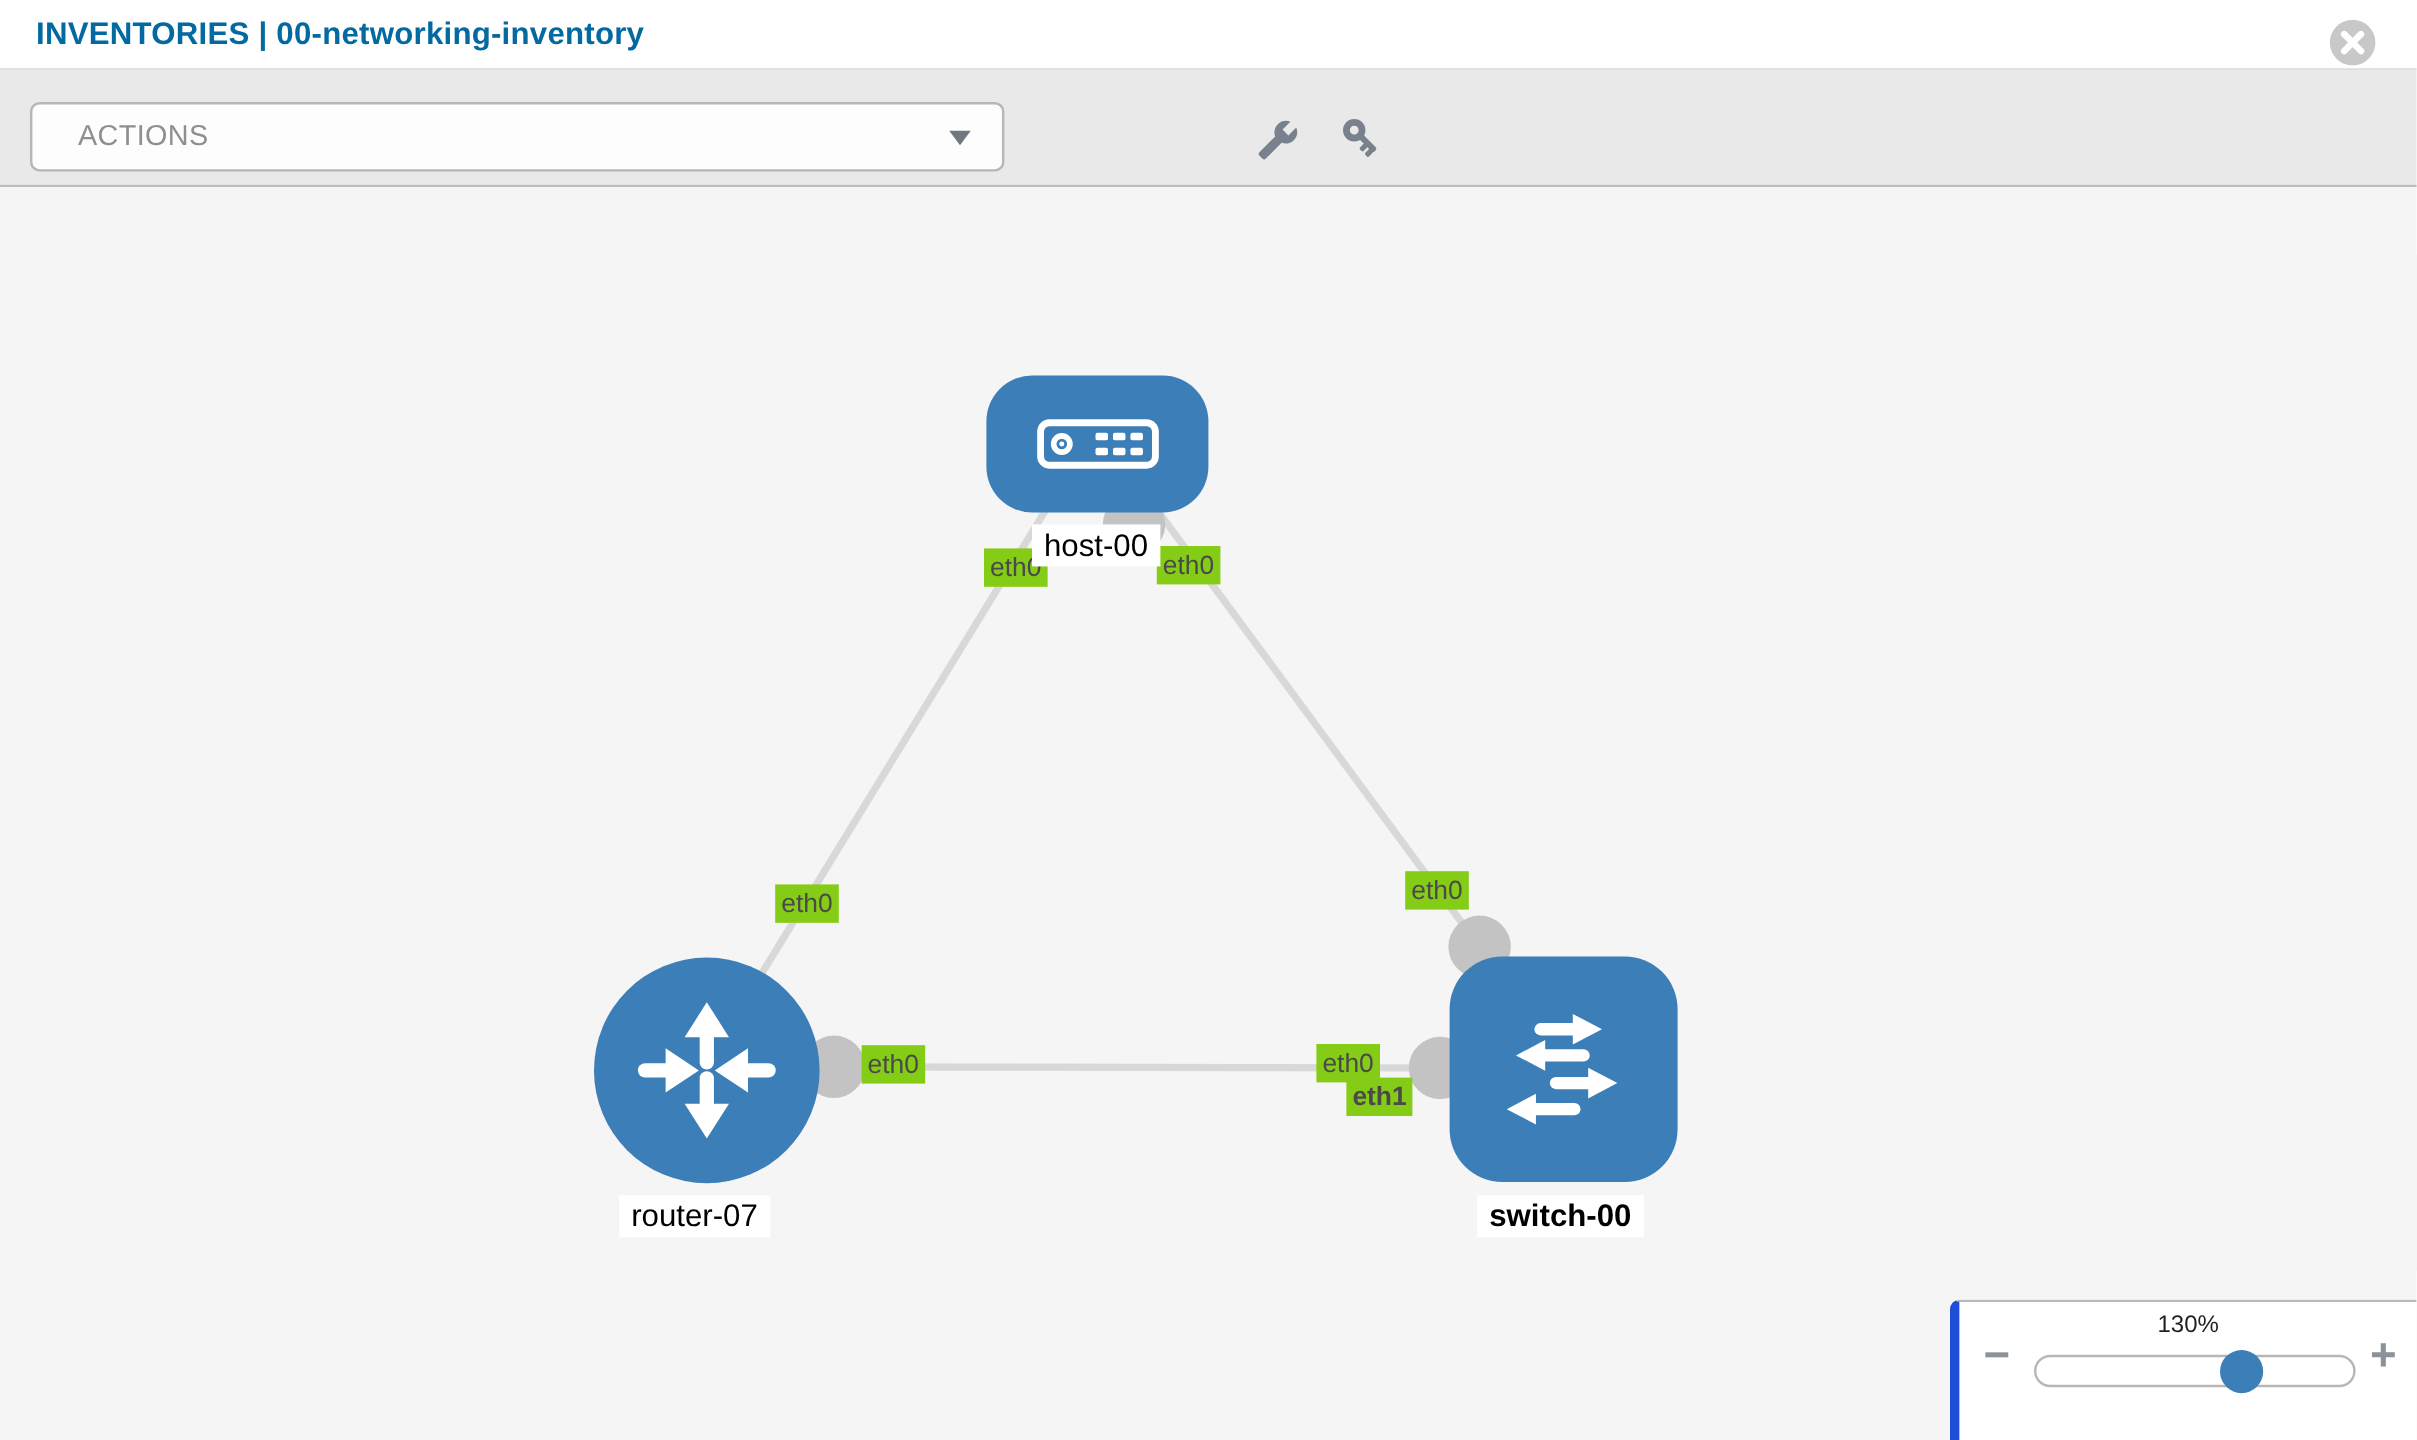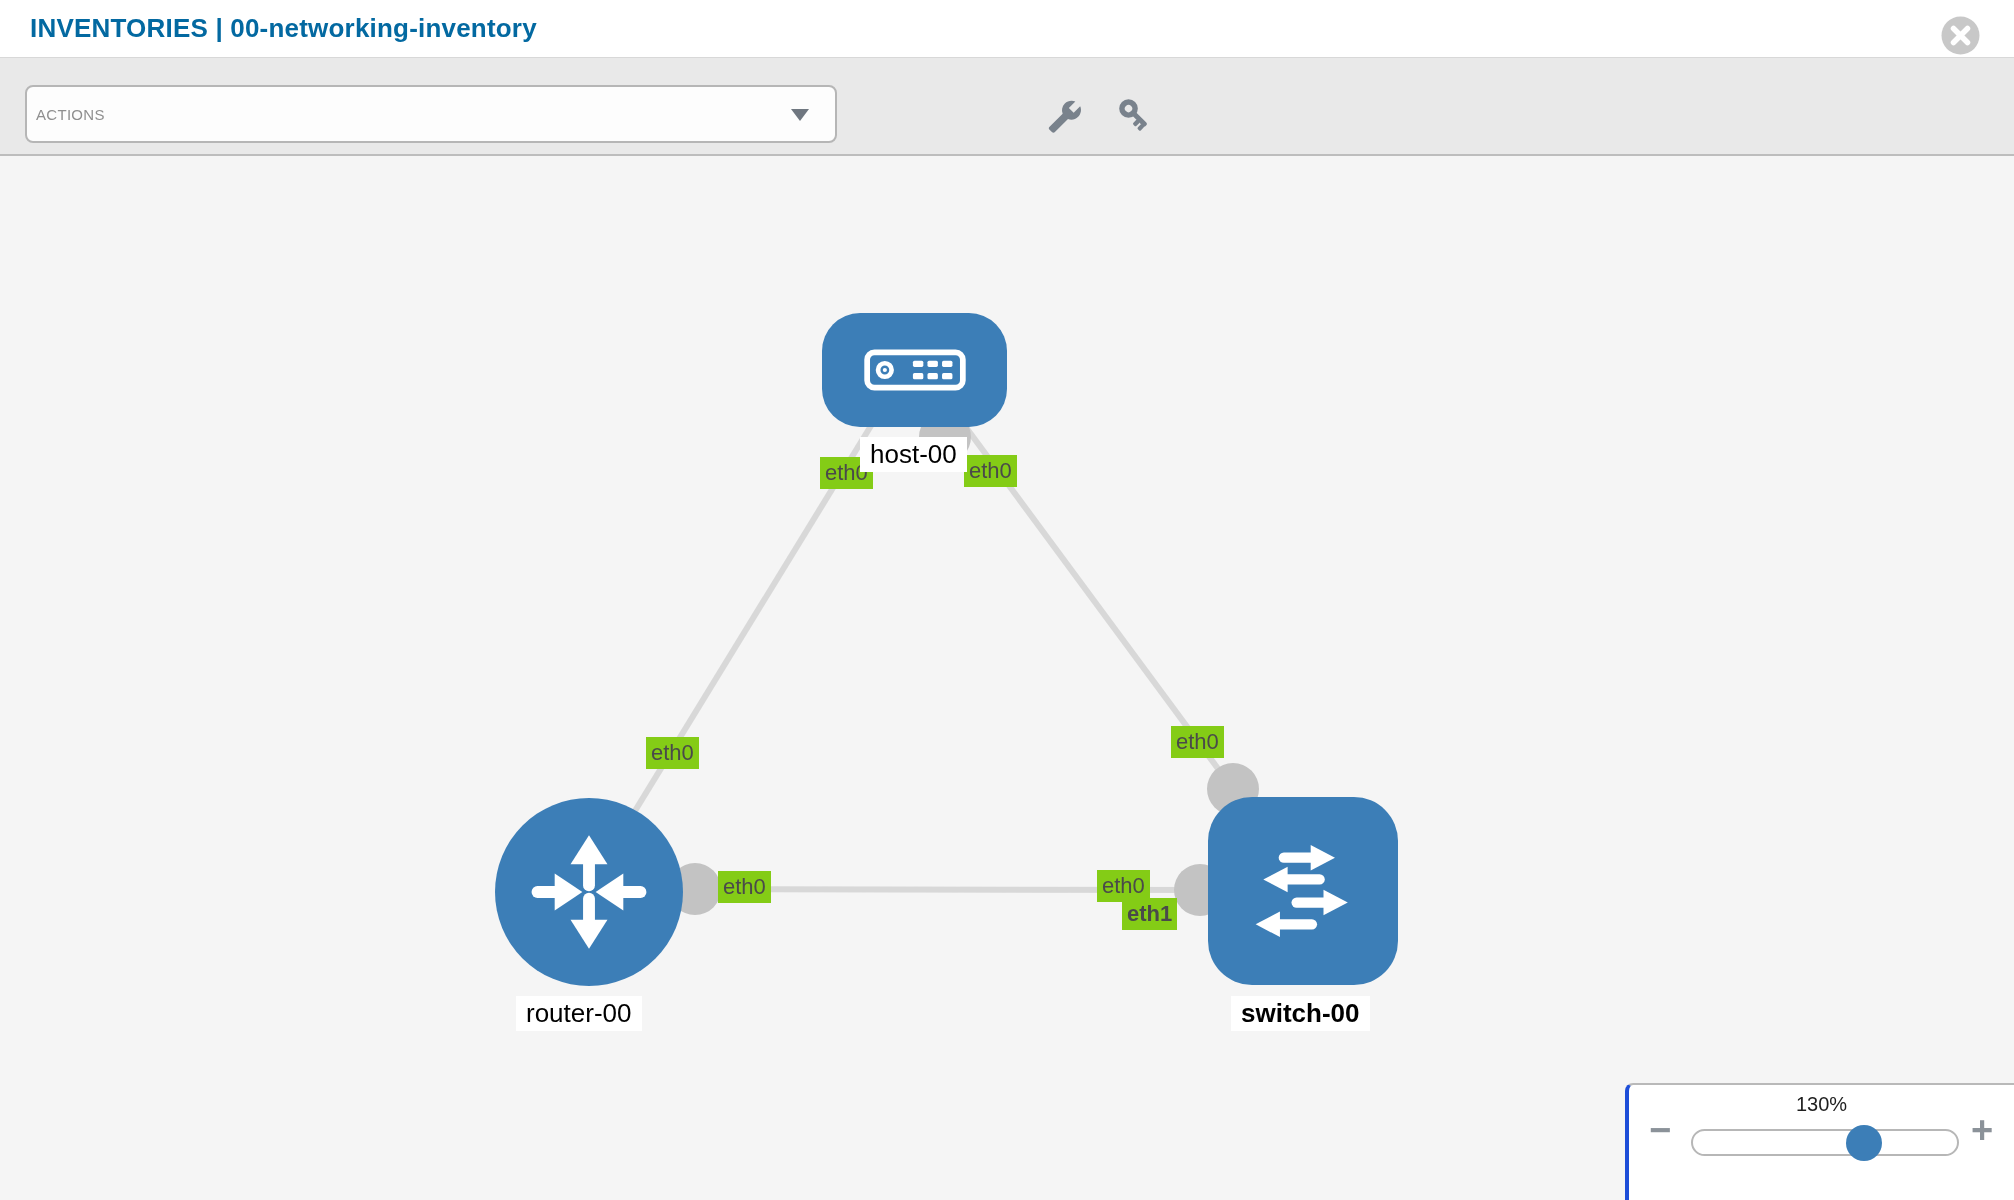--- a/index.html
+++ b/index.html
@@ -12,21 +12,21 @@
        font-size:26px;font-weight:700;color:#0369a1;letter-spacing:.2px;}
   .close-btn{position:absolute;left:1941px;top:16px;width:39px;height:39px;cursor:pointer;}
 
   
   .toolbar{position:absolute;left:0;top:57px;width:2014px;height:99px;background:#e9e9e9;
        border-top:1px solid #d8d8d8;border-bottom:2px solid #bdbdbd;box-sizing:border-box;}
   .select{position:absolute;height:58px;background:#fdfdfd;border:2px solid #b6b6b6;border-radius:8px;
        box-sizing:border-box;display:flex;align-items:center;cursor:pointer;}
   .select-actions{left:25px;top:27px;width:812px;}
   .select-search{left:1183px;top:27px;width:797px;}
-  .select-label{margin-left:9px;font-size:15px;color:#8f8f8f;letter-spacing:.3px;}
+  .select-label{margin-left:38px;font-size:24px;color:#8f8f8f;letter-spacing:.3px;}
   .caret{position:absolute;right:26px;top:50%;margin-top:-5px;width:0;height:0;
        border-left:9px solid transparent;border-right:9px solid transparent;
        border-top:12px solid #6f7780;}
   .tool-btn{position:absolute;width:40px;height:40px;top:37px;cursor:pointer;}
   .tool-wrench{left:1047px;}
   .tool-key{left:1115px;}
 
   
   .canvas{position:absolute;left:0;top:156px;width:2014px;height:1044px;background:#f5f5f5;}
   .edges{position:absolute;left:0;top:0;pointer-events:none;}
@@ -40,21 +40,21 @@
   .node-switch{left:1208px;top:641px;width:190px;height:188px;border-radius:44px;}
 
   .iflabel{position:absolute;background:#84cc16;color:#4a4a4a;font-size:22px;line-height:1.1;
         padding:4px 5px;z-index:4;white-space:nowrap;}
   .iflabel.front{z-index:5;}
   .namelabel{position:absolute;background:#ffffff;color:#000000;font-size:26px;line-height:1.1;
         padding:3px 10px;z-index:6;white-space:nowrap;}
 
   
   .zoom-panel{position:absolute;left:1625px;top:927px;width:389px;height:117px;background:#ffffff;
-        border-left:4px solid #1d4ed8;border-top:2px solid #b9b9b9;border-top-left-radius:8px;
+        border-left:8px solid #1d4ed8;border-top:2px solid #b9b9b9;border-top-left-radius:8px;
         box-sizing:border-box;z-index:7;}
   .zoom-value{position:absolute;left:0;top:8px;width:100%;text-align:center;
         font-size:20px;color:#1f1f1f;}
   .zoom-minus,.zoom-plus{position:absolute;top:26px;font-size:38px;font-weight:700;color:#8b9299;
         cursor:pointer;line-height:1;}
   .zoom-minus{left:20px;}
   .zoom-plus{left:342px;}
   .zoom-track{position:absolute;left:62px;top:44px;width:268px;height:27px;border:2px solid #b7b7b7;
         border-radius:15px;background:#ffffff;box-sizing:border-box;cursor:pointer;}
   .zoom-handle{position:absolute;left:217px;top:40px;width:36px;height:36px;border-radius:50%;
@@ -159,21 +159,21 @@
 
     <div class="iflabel" style="left:820px;top:301px;">eth0</div>
     <div class="iflabel" style="left:964px;top:299px;">eth0</div>
     <div class="iflabel" style="left:646px;top:581px;">eth0</div>
     <div class="iflabel" style="left:718px;top:715px;">eth0</div>
     <div class="iflabel" style="left:1171px;top:570px;">eth0</div>
     <div class="iflabel" style="left:1097px;top:714px;">eth0</div>
     <div class="iflabel front" style="left:1122px;top:742px;font-weight:bold;">eth1</div>
 
     <div class="namelabel" style="left:860px;top:281px;">host-00</div>
-    <div class="namelabel" style="left:516px;top:840px;">router-00</div>
+    <div class="namelabel" style="left:516px;top:840px;">router-07</div>
     <div class="namelabel" style="left:1231px;top:840px;font-weight:bold;">switch-00</div>
 
     <div class="zoom-panel">
       <div class="zoom-value">130%</div>
       <div class="zoom-minus">−</div>
       <div class="zoom-track"></div>
       <div class="zoom-handle"></div>
       <div class="zoom-plus">+</div>
     </div>
 

